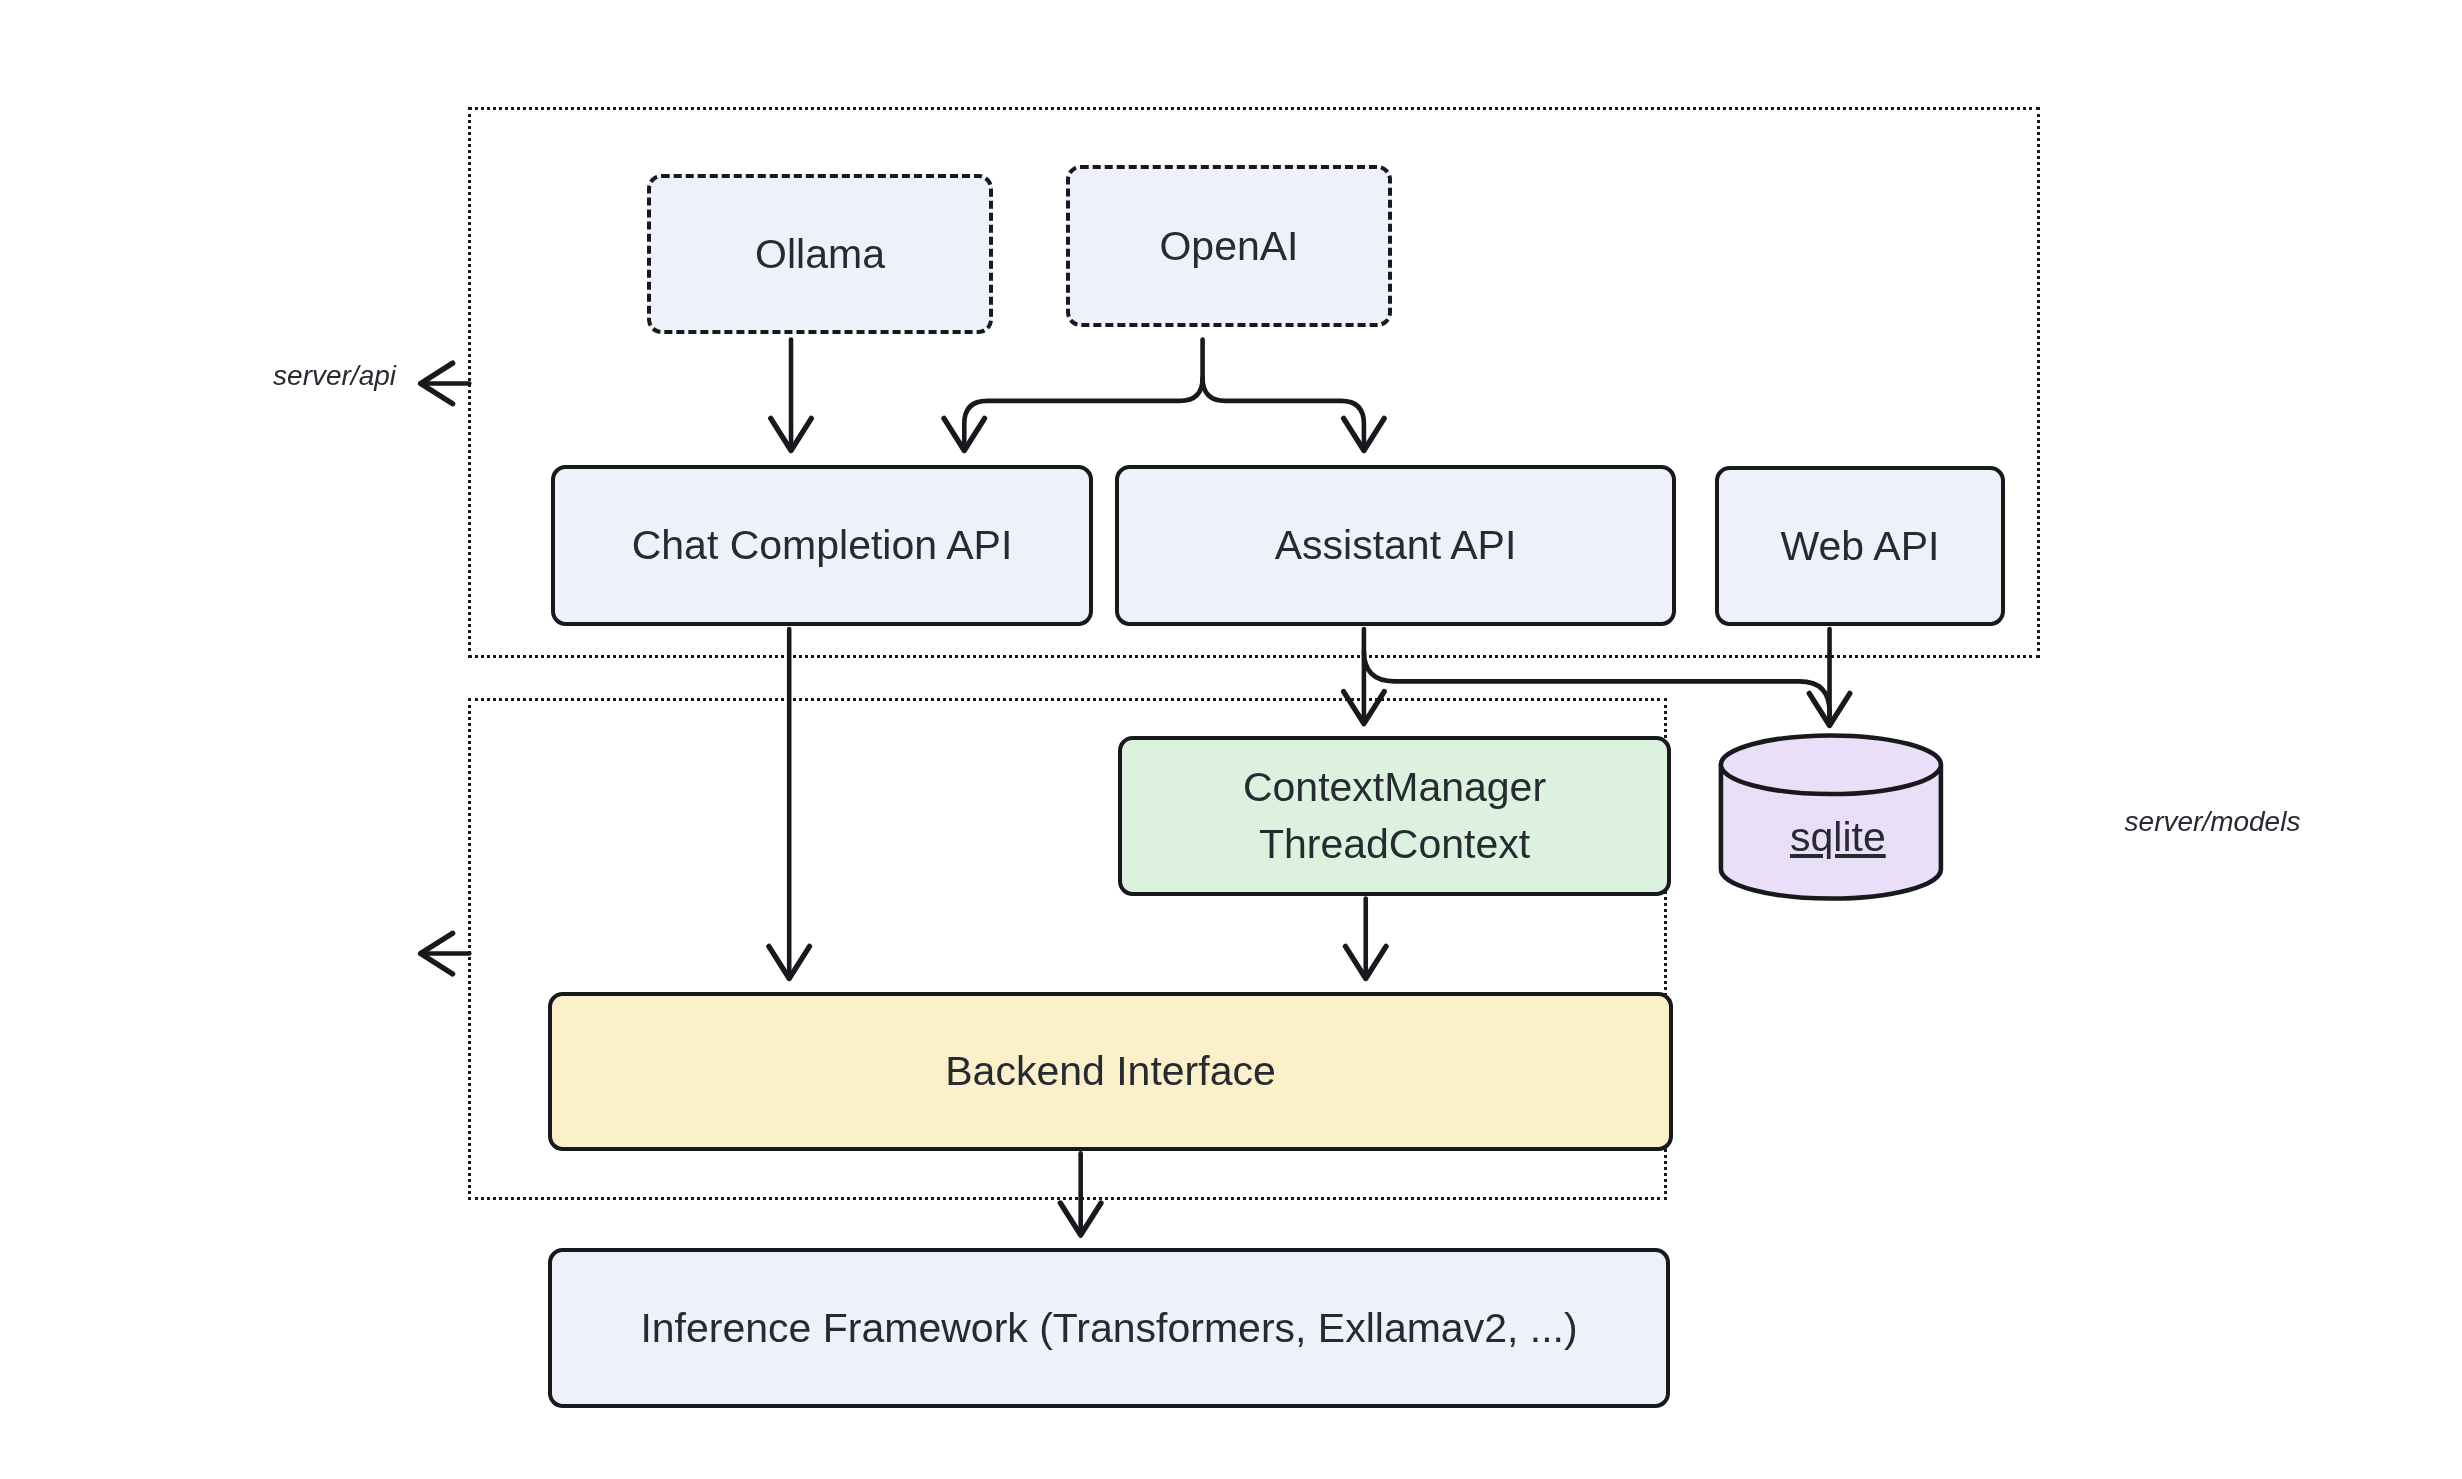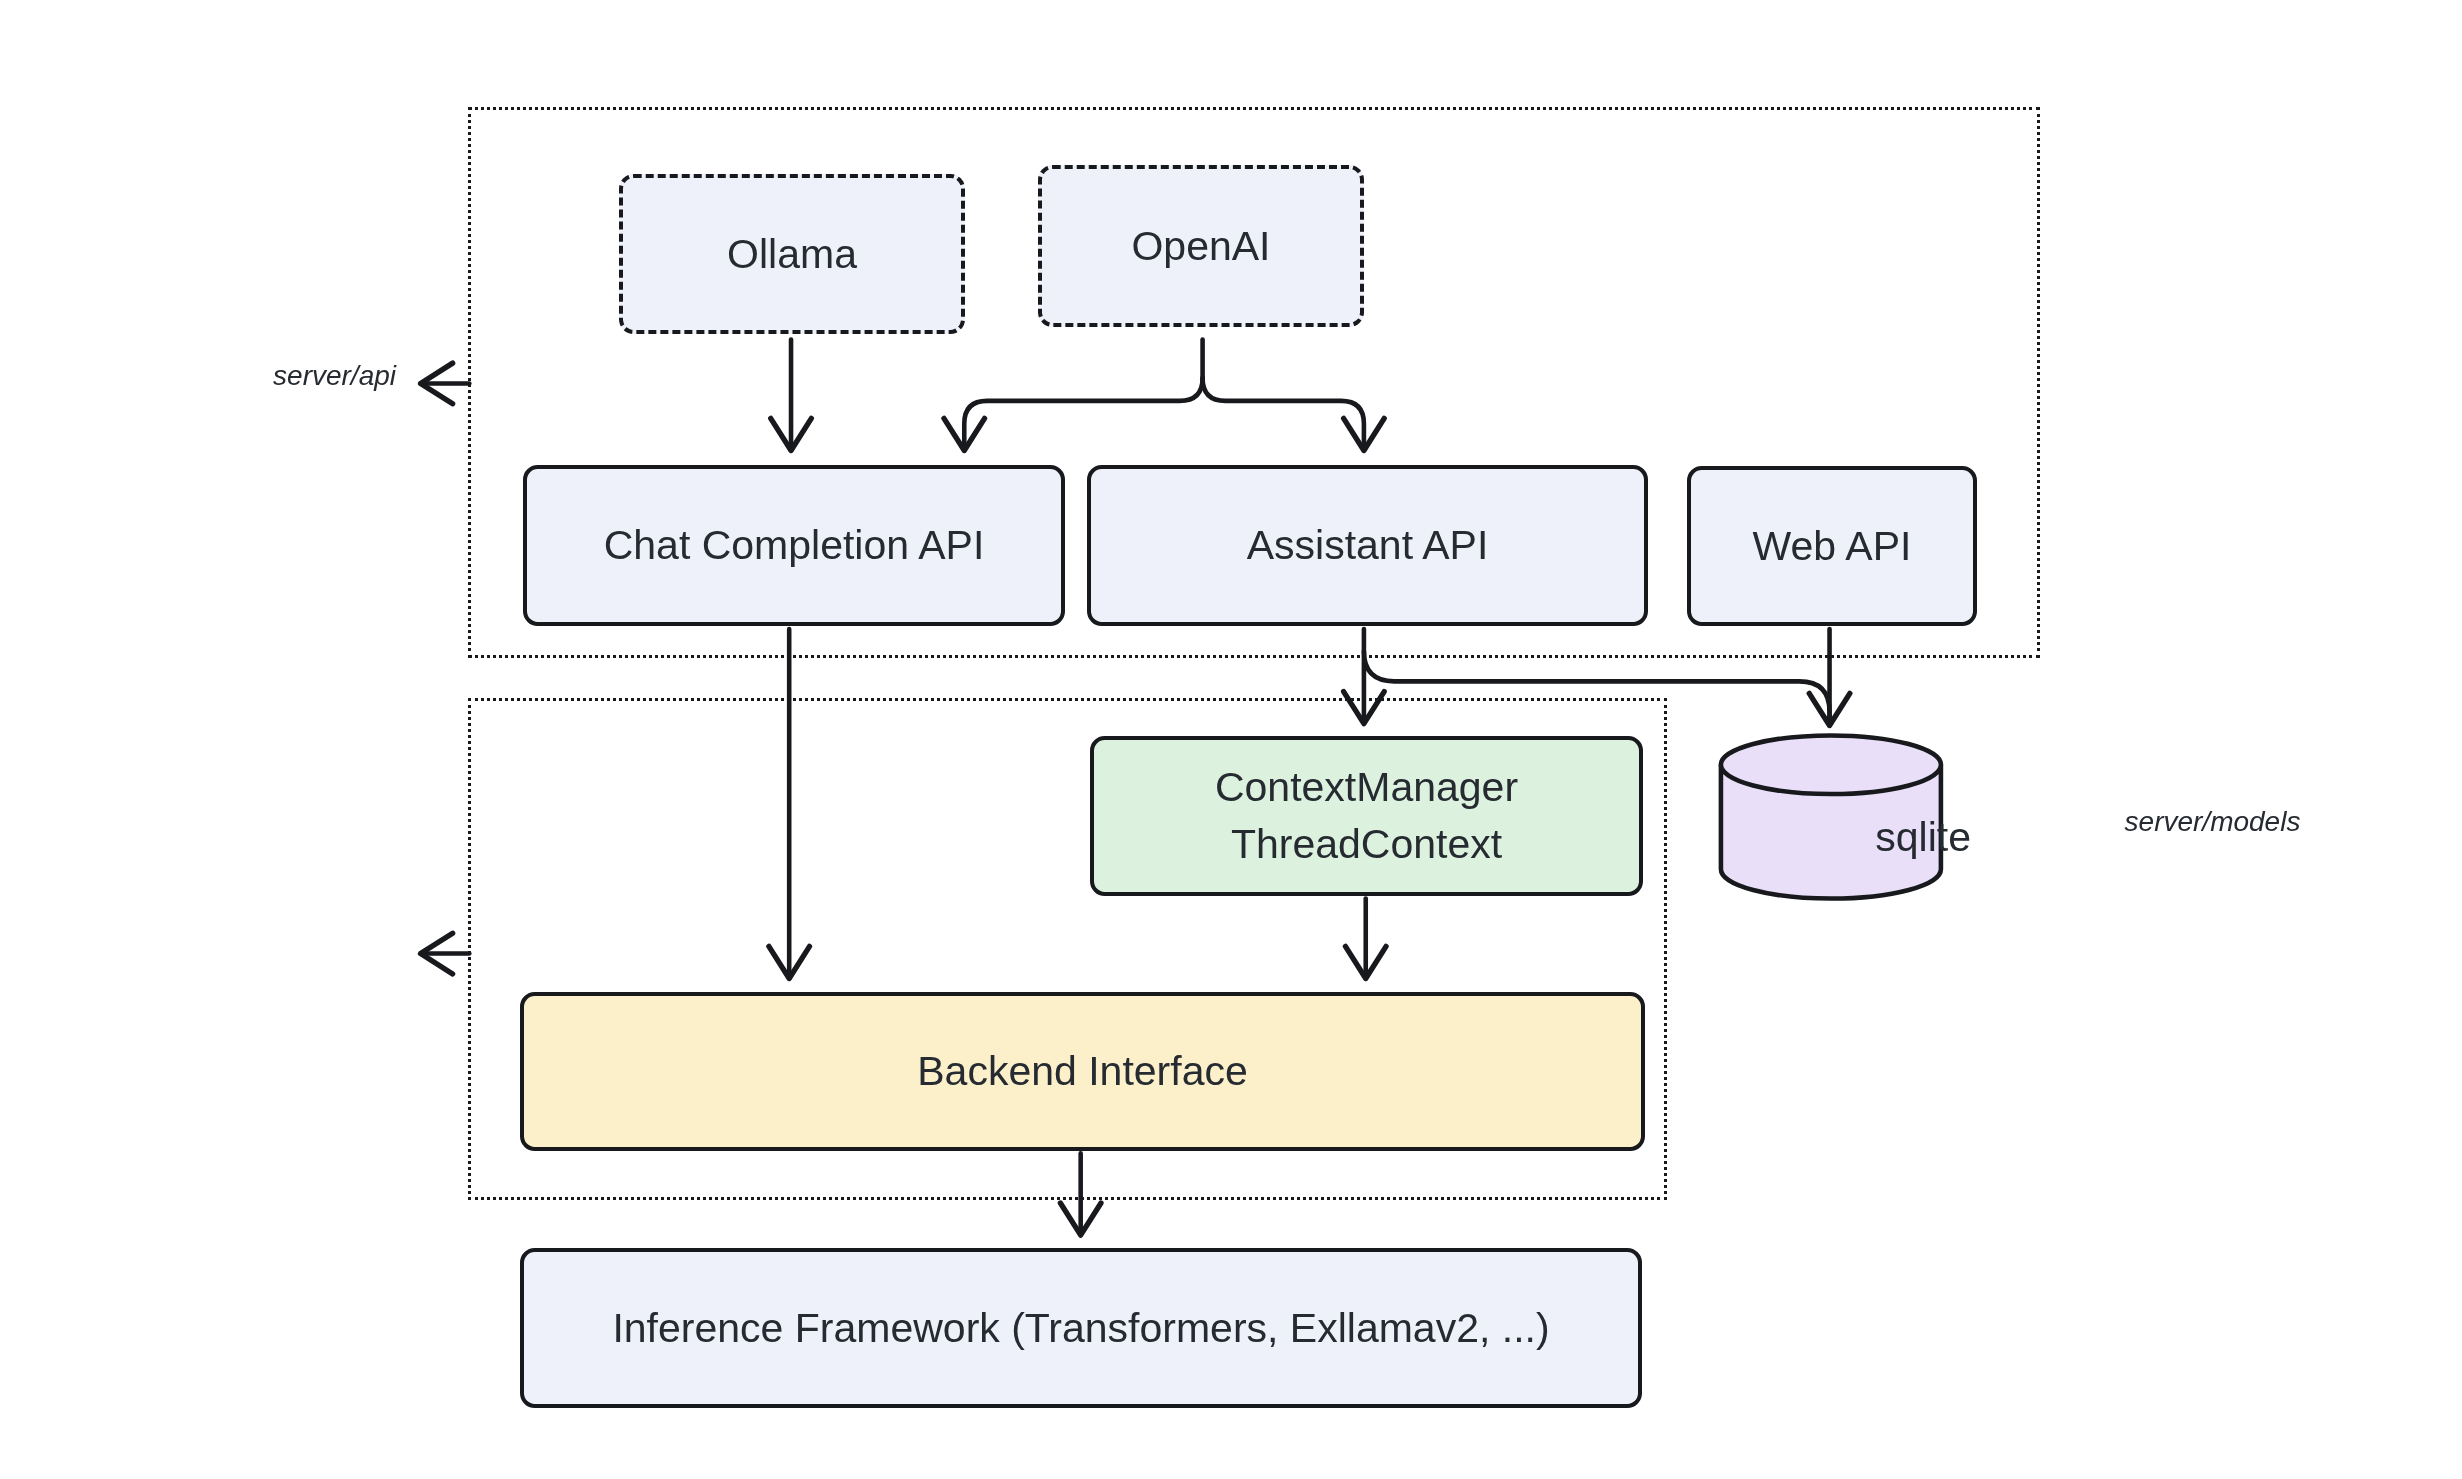--- a/index.html
+++ b/index.html
@@ -38,20 +38,21 @@
     border-radius: 14.7px;
     background: var(--node-fill-blue);
     display: flex;
     align-items: center;
     justify-content: center;
     text-align: center;
     font-size: 41px;
     line-height: 1.38;
     color: var(--text);
     z-index: 3;
+    margin-left: 28px;
   }
   .node.dashed { border-style: dashed; }
   .node.green  { background: var(--node-fill-green); }
   .node.yellow { background: var(--node-fill-yellow); }
   .node .lbl { white-space: pre-line; }
 
   .node-ollama    { left: 619px;  top: 174px;  width: 346px;  height: 160px; }
   .node-openai    { left: 1038px; top: 165px;  width: 326px;  height: 162px; }
   .node-chat      { left: 523px;  top: 465px;  width: 542px;  height: 161px; }
   .node-assistant { left: 1087px; top: 465px;  width: 561px;  height: 161px; }
@@ -94,25 +95,26 @@
     color: var(--text);
     z-index: 4;
     line-height: 1.2;
     font-style: italic;
   }
   .label-api     { left: 147px;  top: 359px;  width: 249px; text-align: right; }
   .label-backend { left: 81px;   top: 930px; width: 306px; text-align: right; }
   .label-models  { left: 2029px; top: 805px;  width: 367px; text-align: center; }
   .label-sqlite  {
     position: absolute;
-    left: 1746px; top: 814px; width: 225px;
-    text-align: right;
+    left: 1790px; top: 814px; width: 225px;
+    text-align: left;
     font-size: 41px;
     color: var(--text);
     z-index: 4;
+    text-decoration: underline;
   }
 </style>
 </head>
 <body>
 
 <div class="canvas">
 
   <div class="group group-api"></div>
   <div class="group group-backend"></div>
 

